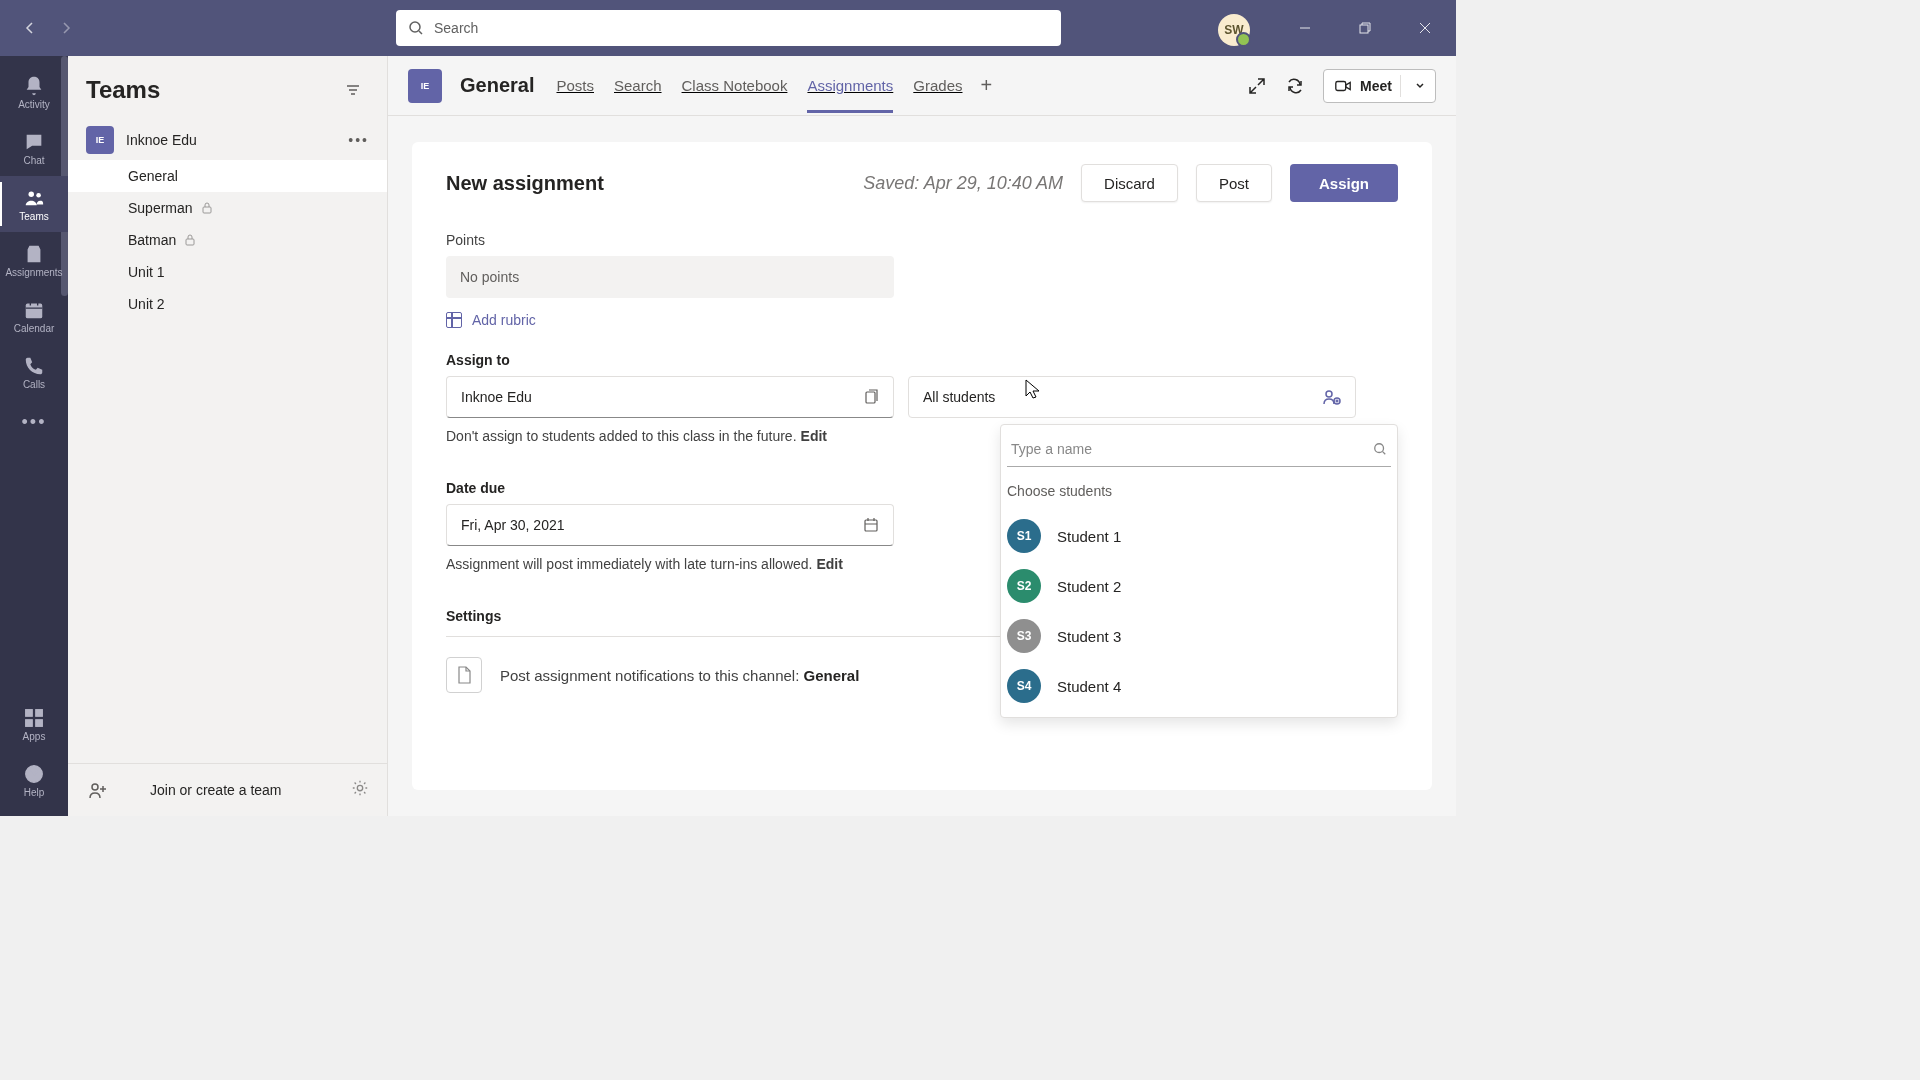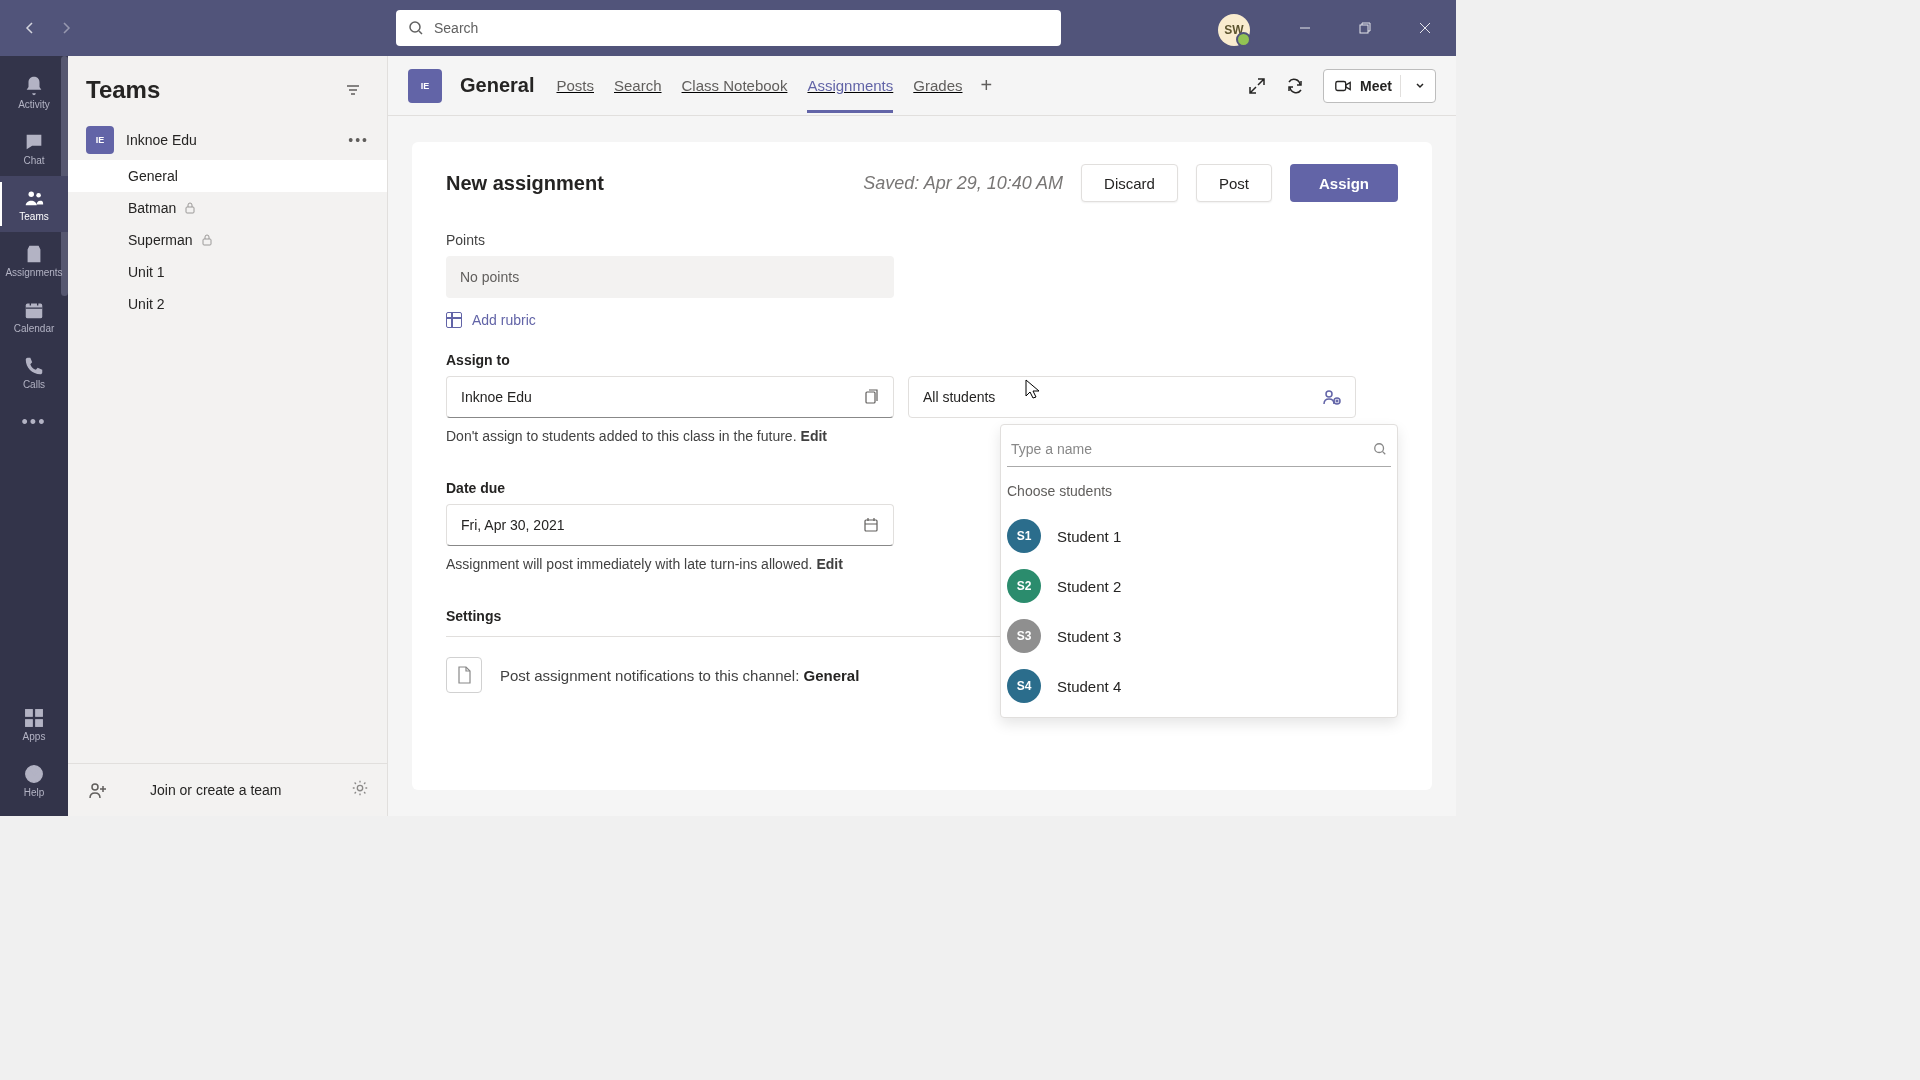--- a/index.html
+++ b/index.html
@@ -229,28 +229,28 @@
     <div class="team-row">
       <div class="team-avatar">IE</div>
       <div class="team-name">Inknoe Edu</div>
       <div class="ellipsis">•••</div>
     </div>
     <div id="channels">
         <div class="channel active">
           <span>General</span>
         </div>
         <div class="channel">
-          <span>Batman</span>
+          <span>Superman</span>
           <svg class="lock-icon" width="12" height="12" viewBox="0 0 12 12" fill="none" stroke="#605e5c" stroke-width="1">
             <rect x="2" y="5" width="8" height="6" rx="1"></rect>
             <path d="M4 5V3a2 2 0 014 0v2"></path>
           </svg>
         </div>
         <div class="channel">
-          <span>Superman</span>
+          <span>Batman</span>
           <svg class="lock-icon" width="12" height="12" viewBox="0 0 12 12" fill="none" stroke="#605e5c" stroke-width="1">
             <rect x="2" y="5" width="8" height="6" rx="1"></rect>
             <path d="M4 5V3a2 2 0 014 0v2"></path>
           </svg>
         </div>
         <div class="channel">
           <span>Unit 1</span>
         </div>
         <div class="channel">
           <span>Unit 2</span>

